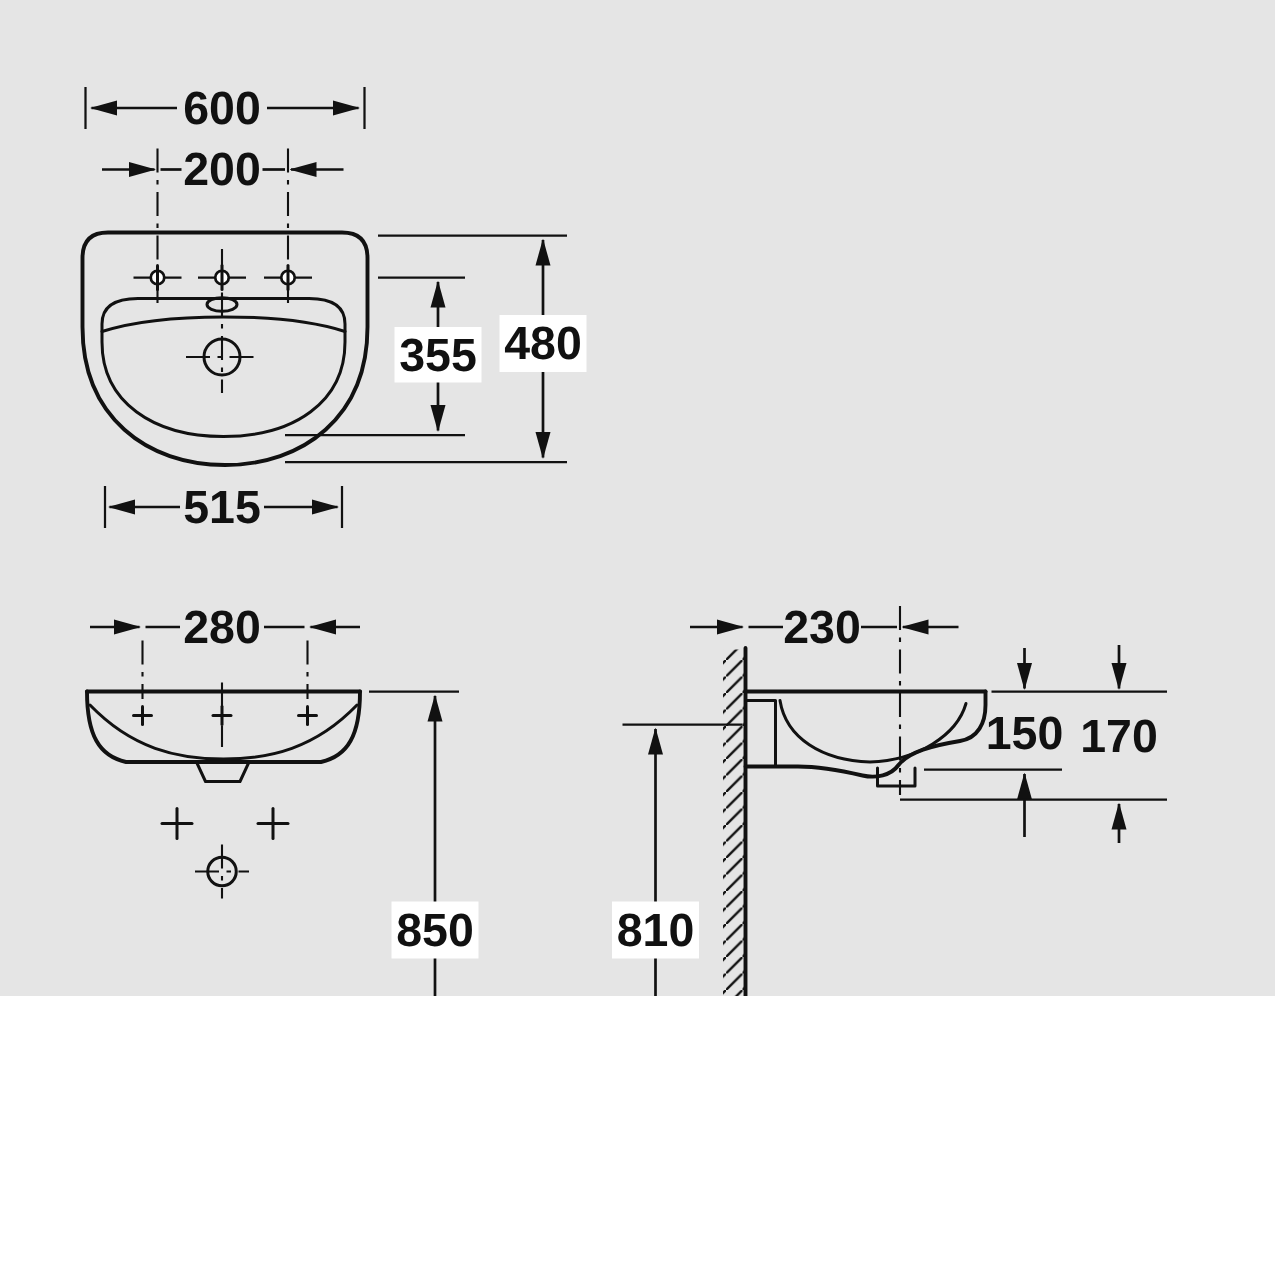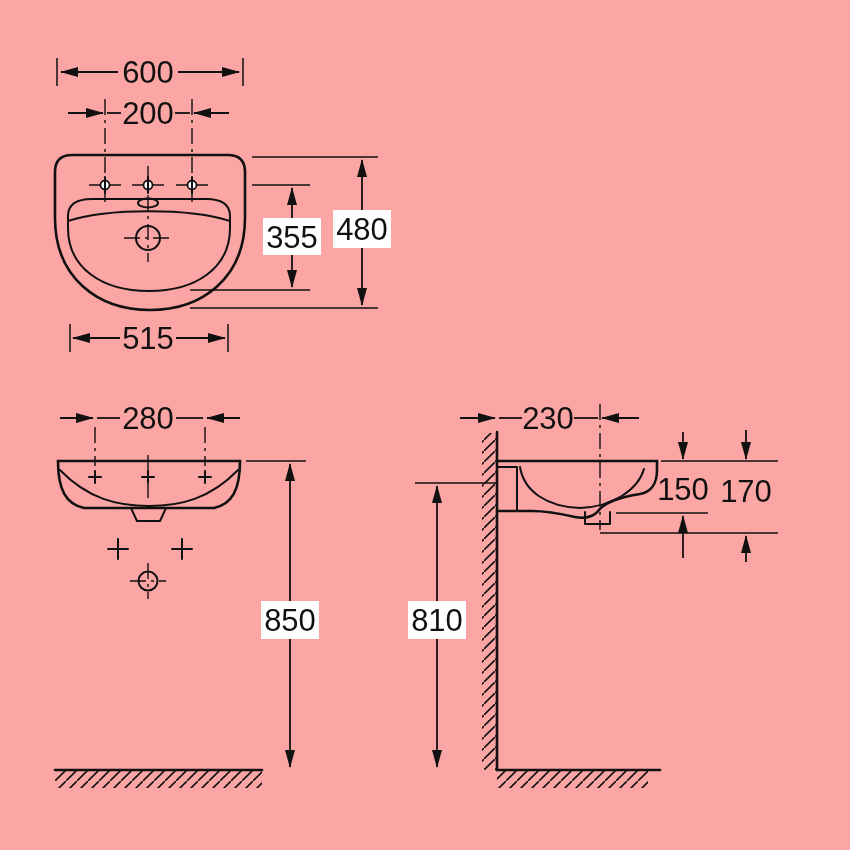--- a/index.html
+++ b/index.html
@@ -1,16 +1,16 @@
 <!DOCTYPE html>
 <html><head>
 <meta charset="utf-8">
 <style>
   html,body{margin:0;padding:0;background:#fff;}
-  .page{width:850px;height:850px;background:#fca5a5;position:relative;overflow:hidden;}
+  .page{width:850px;height:664px;background:#e5e5e5;position:relative;overflow:hidden;font-weight:bold;}
   svg{display:block;}
   .outline{stroke:#111;stroke-width:2.6;fill:none;stroke-linecap:round;stroke-linejoin:round;}
   .med{stroke:#111;stroke-width:2;fill:none;stroke-linecap:round;stroke-linejoin:round;}
   .dimline{stroke:#111;stroke-width:1.8;fill:none;}
   .ext{stroke:#111;stroke-width:1.5;fill:none;}
   .cl{stroke:#111;stroke-width:1.4;fill:none;stroke-dasharray:16 5 3 5;}
   .hole{fill:#fff;stroke:#111;stroke-width:1.8;}
   .mask{fill:#fff;stroke:none;}
   .dimtext{font-family:"Liberation Sans", sans-serif;font-size:31px;fill:#111;
            text-anchor:middle;dominant-baseline:central;}

